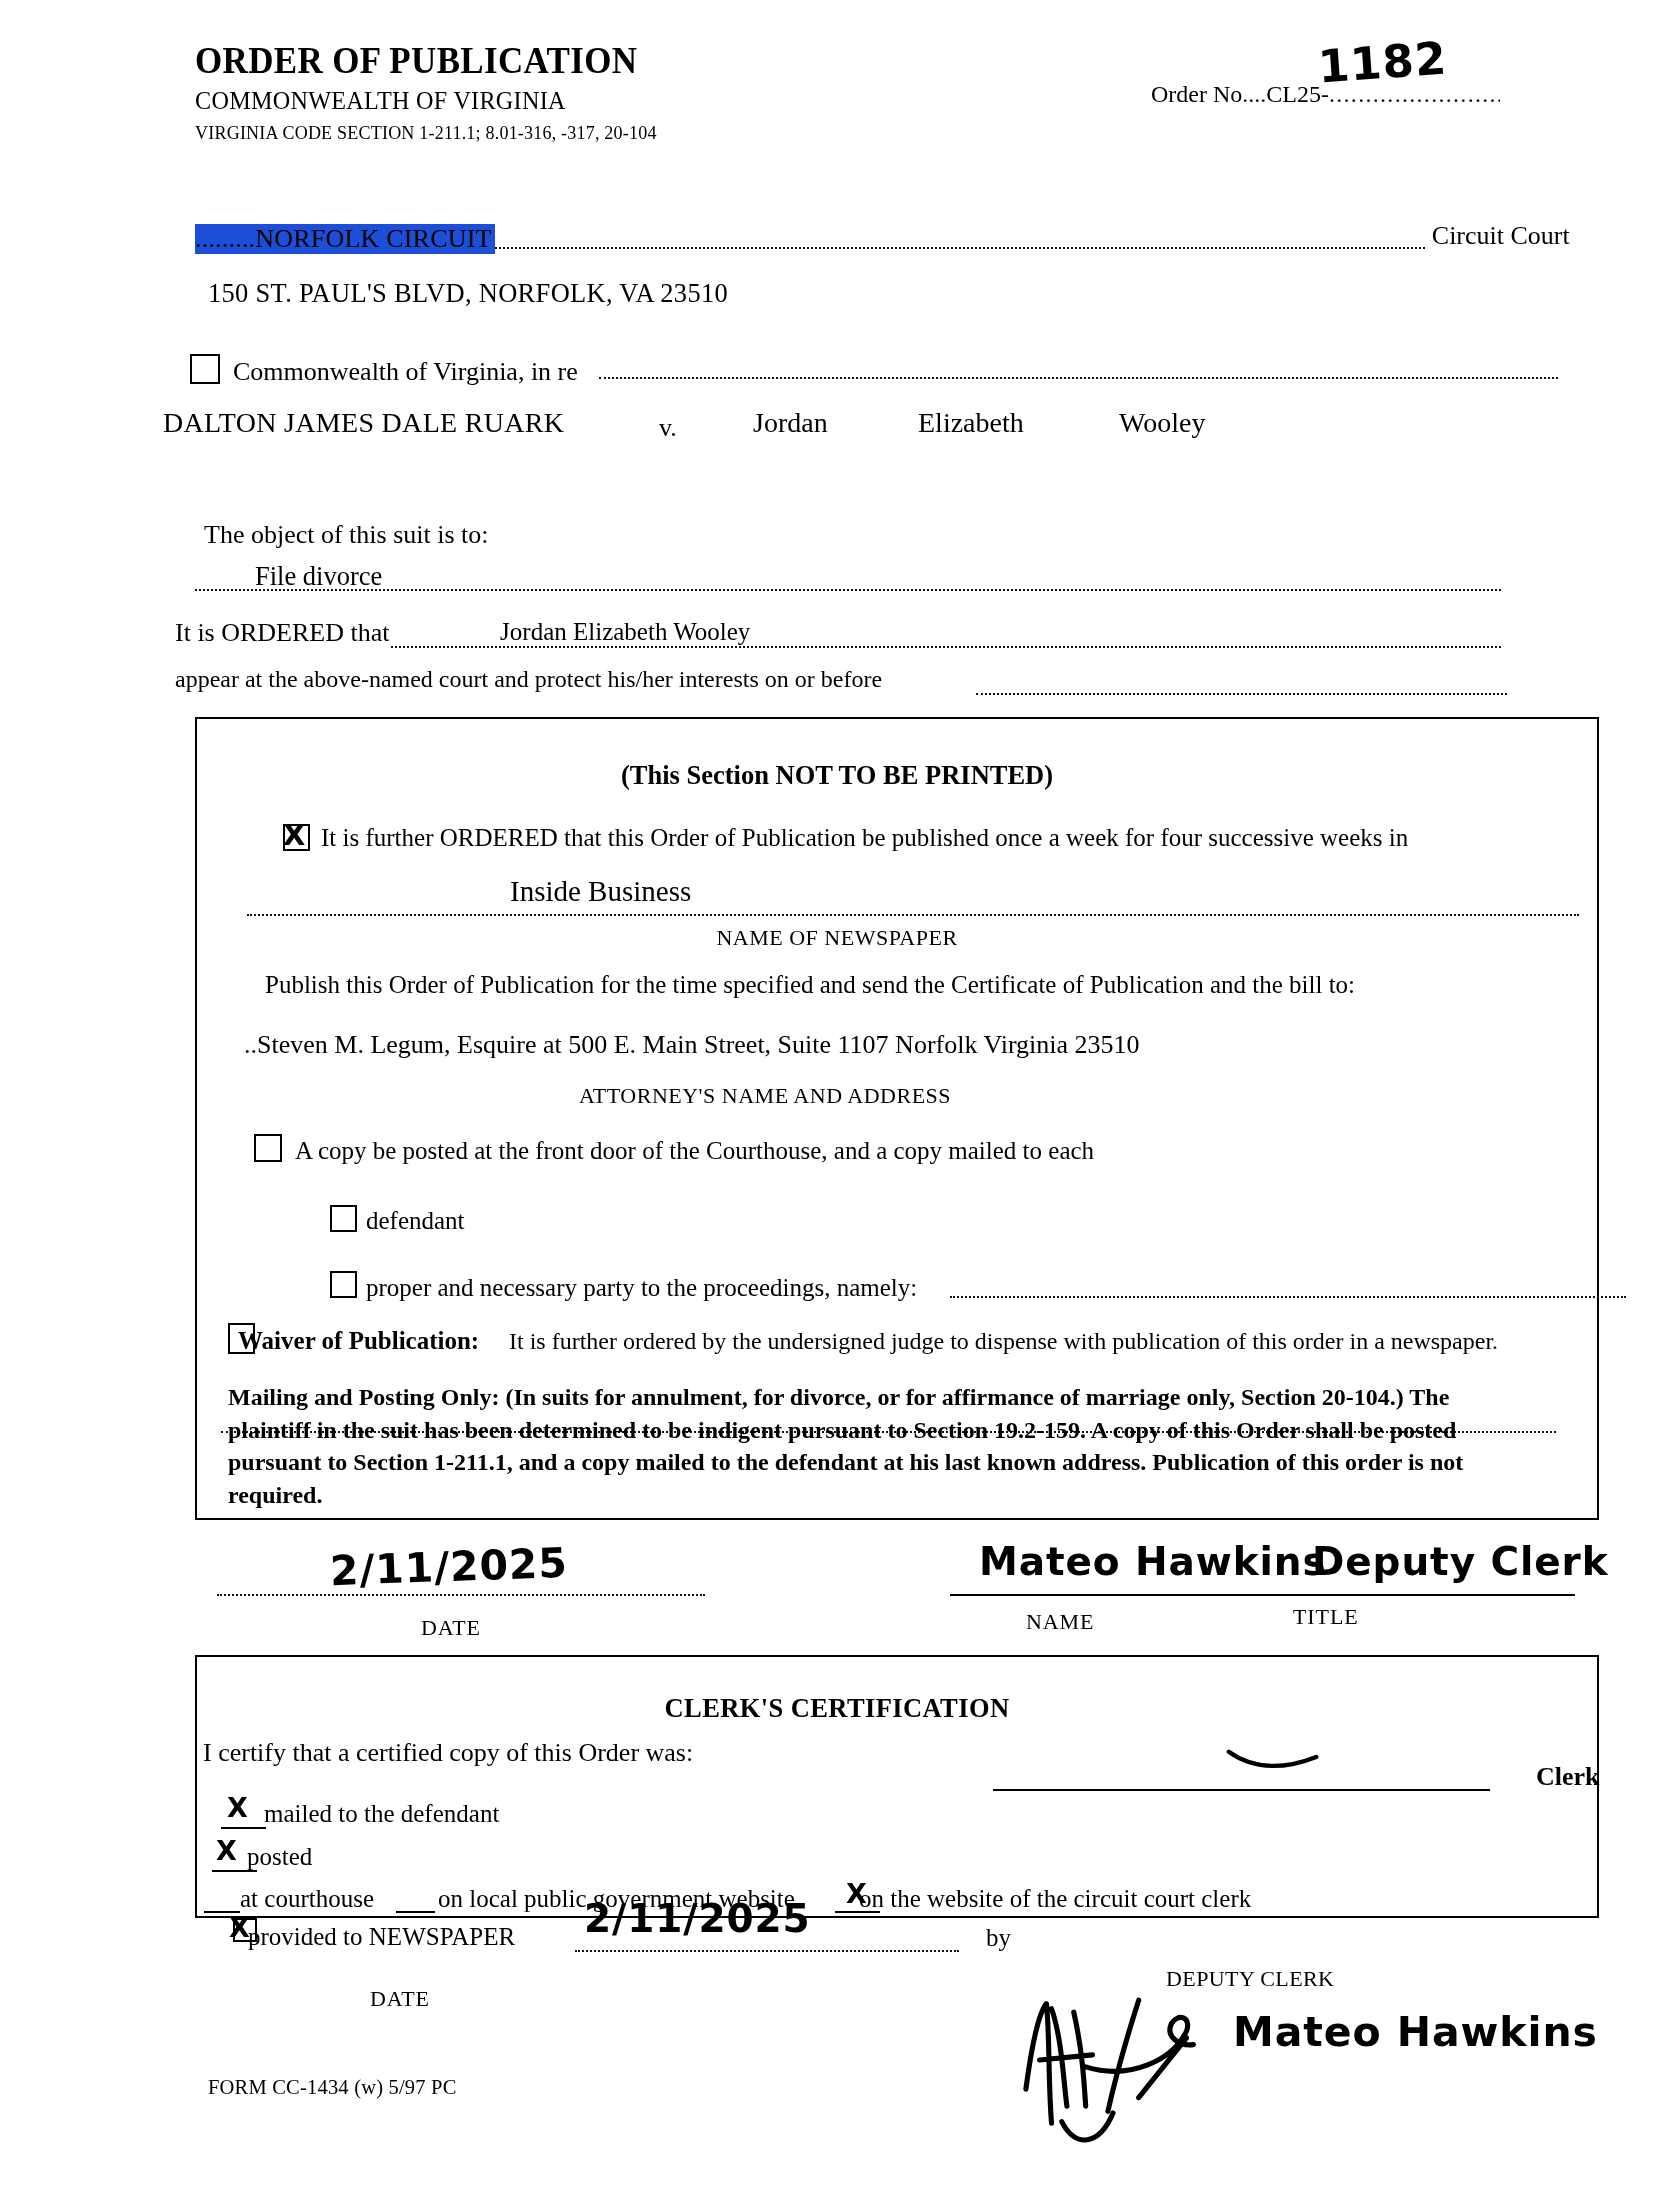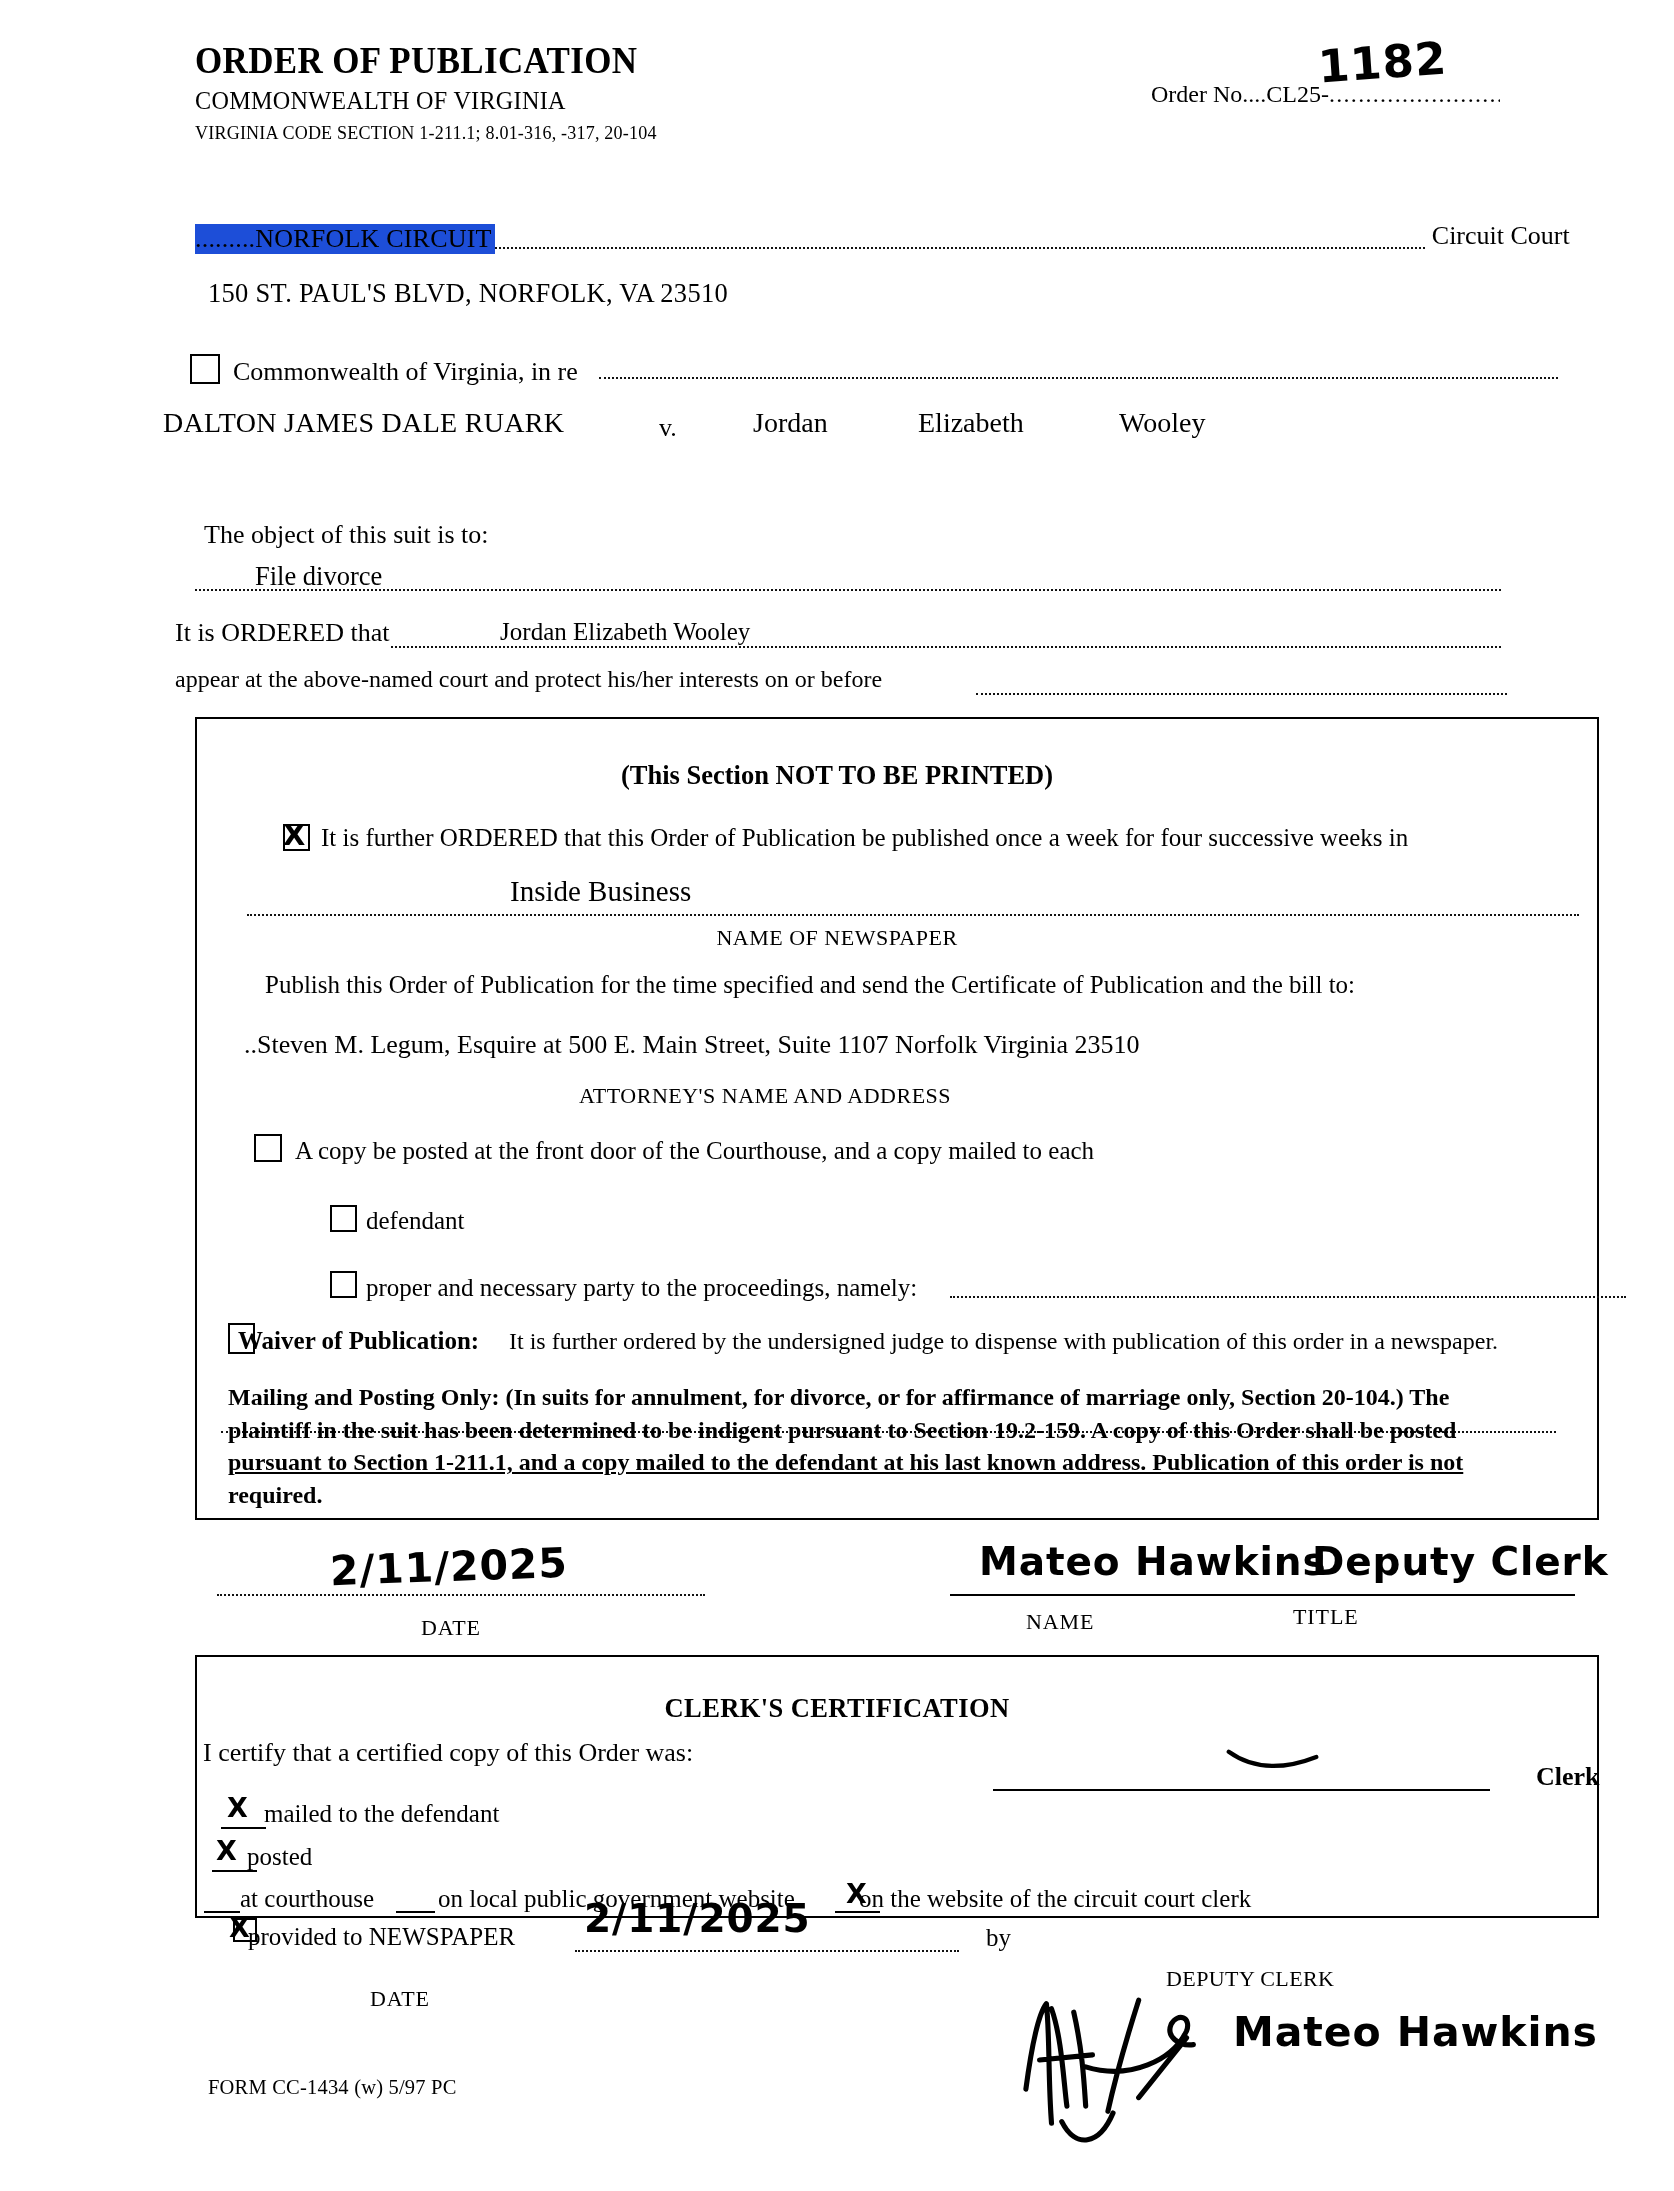--- a/index.html
+++ b/index.html
@@ -206,21 +206,21 @@
   #copy-text { left: 295px; top: 1137px; font-size: 25px; white-space: nowrap; }
   #def-chk { left: 330px; top: 1205px; width: 26.5px; height: 26.5px; }
   #def-text { left: 366px; top: 1207px; font-size: 25px; }
   #party-chk { left: 330px; top: 1271px; width: 26.5px; height: 26.5px; }
   #party-text { left: 366px; top: 1274px; font-size: 25px; background:#fff; z-index:3; padding-right:2.6px;}
   #waiver-chk { left: 228px; top: 1323px; width: 26.5px; height: 31px; }
   #waiver-bold { left: 238px; top: 1327px; font-size: 25px; font-weight: 700; z-index: 4; background: transparent;}
   #waiver-rest { left: 509px; top: 1328px; font-size: 24px; white-space: nowrap; }
   #mail1 { left: 228px; top: 1384px; font-size: 24px; font-weight: 700; white-space: nowrap; }
   #mail2 { left: 228px; top: 1417px; font-size: 24px; font-weight: 700; white-space: nowrap; z-index: 2;}
-  #mail3 { left: 228px; top: 1449px; font-size: 24px; font-weight: 700; white-space: nowrap; text-decoration: underline; }
+  #mail3 { left: 228px; top: 1449px; font-size: 24px; font-weight: 700; white-space: nowrap; }
   #mail4 { left: 228px; top: 1482px; font-size: 24px; font-weight: 700; white-space: nowrap; }
 
   
   #sigdate { left: 330px; top: 1543px; font-size: 41px; transform: rotate(-2deg); }
   #date-label1 { left: 421px; top: 1615px; font-size: 22px; letter-spacing: 0.9px; }
   #signame { left: 979px; top: 1539px; font-size: 39px; }
   #sigtitle { left: 1312px; top: 1539px; font-size: 39px; }
   #name-label { left: 1026px; top: 1609px; font-size: 22px; letter-spacing: 0.9px; }
   #title-label { left: 1293px; top: 1604px; font-size: 22px; letter-spacing: 0.9px; }
 

